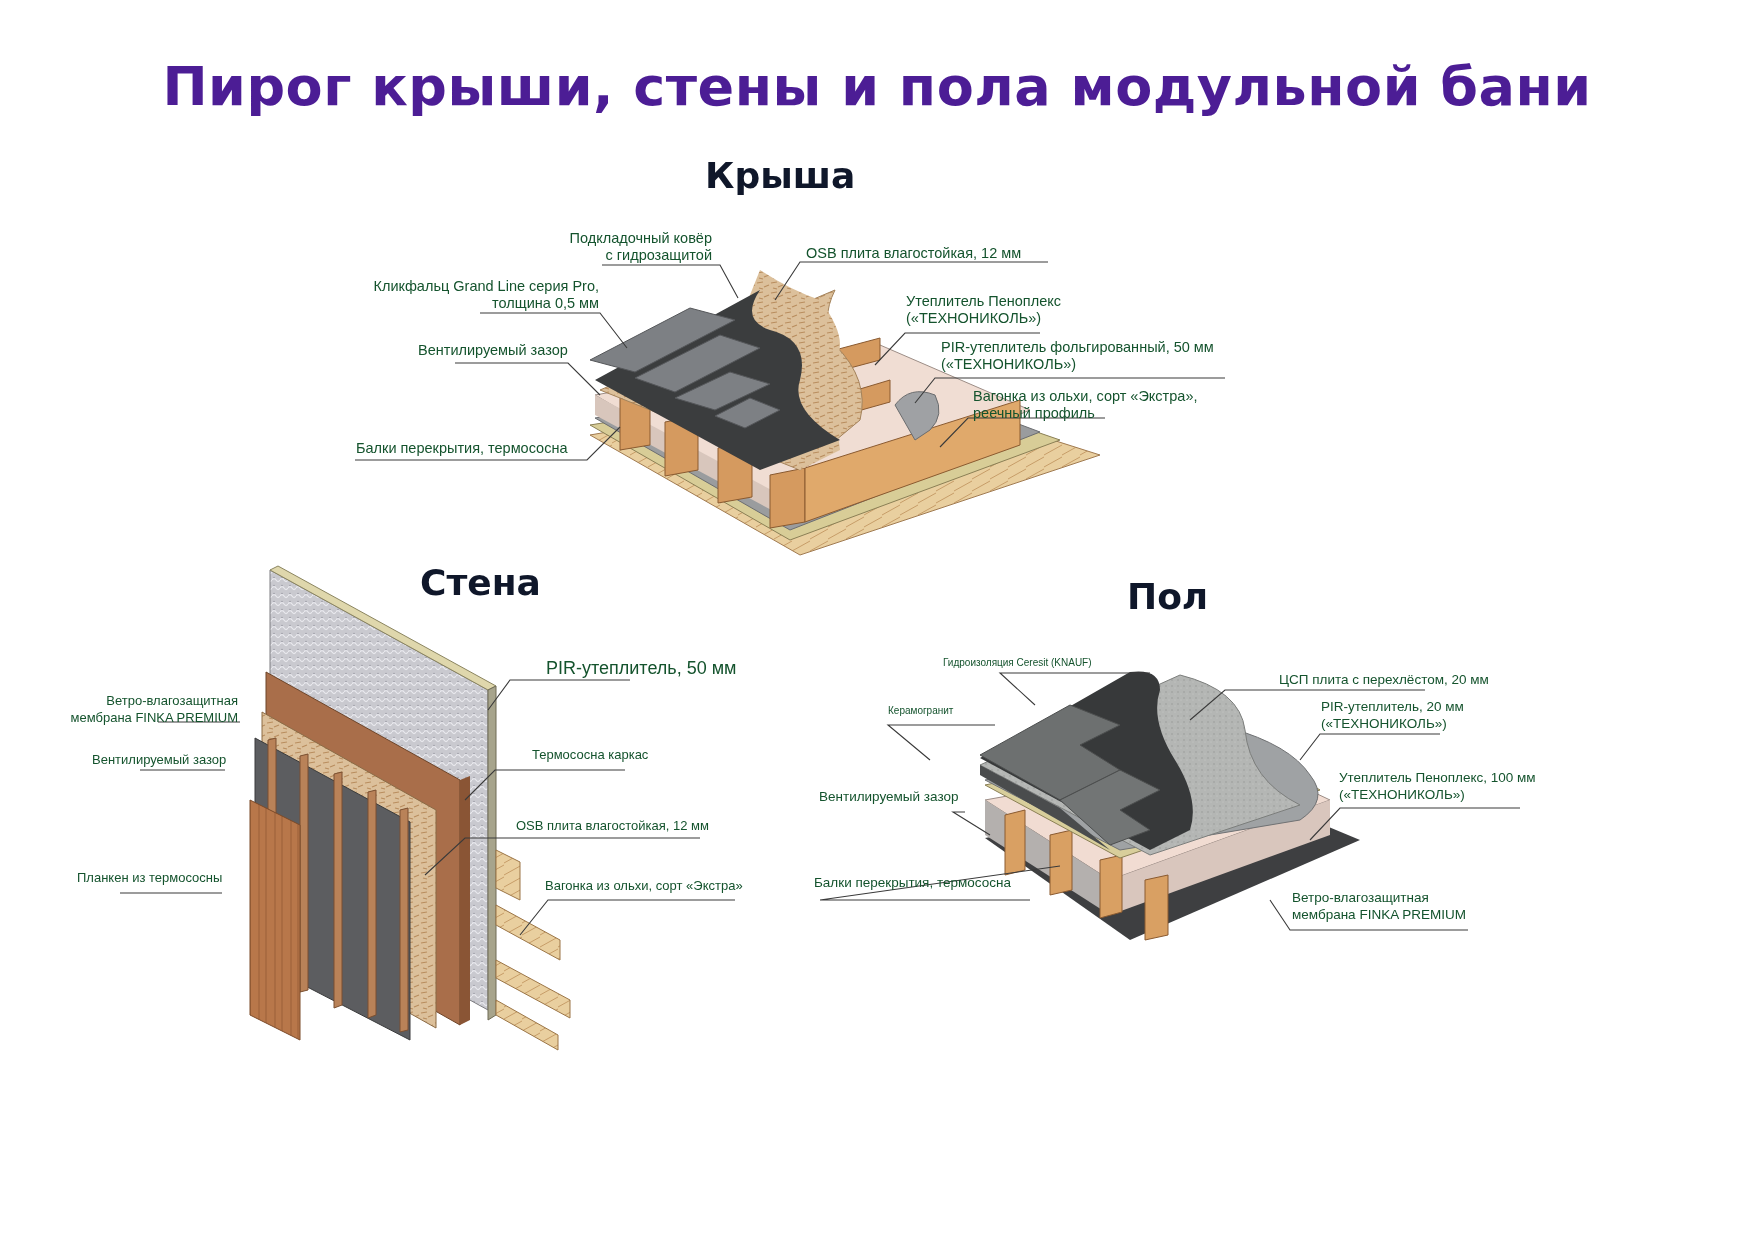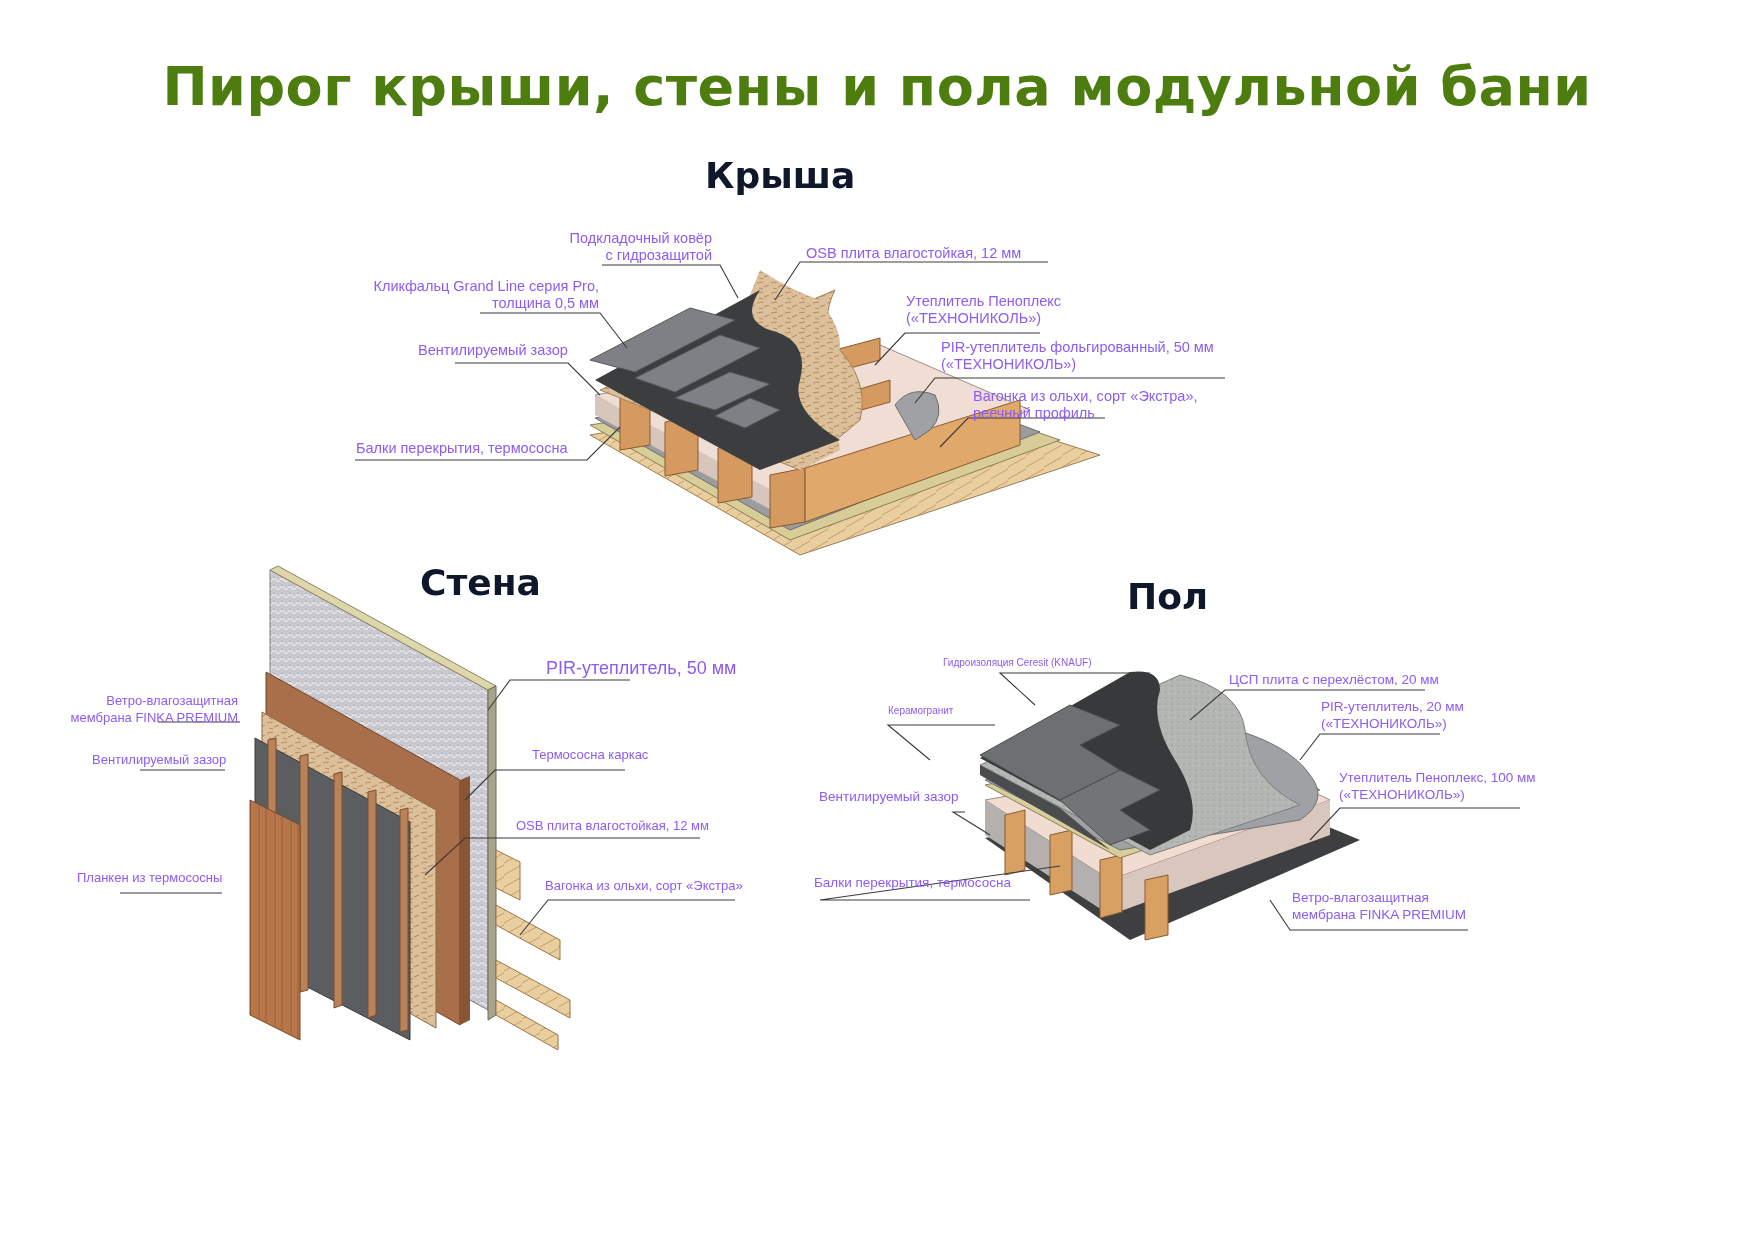--- a/index.html
+++ b/index.html
@@ -1,19 +1,19 @@
 <!DOCTYPE html>
 <html><head>
 <meta charset="utf-8">
 <style>
   html,body{margin:0;padding:0;background:#ffffff;}
   body{width:1754px;height:1240px;position:relative;overflow:hidden;font-family:"Liberation Sans","DejaVu Sans",sans-serif;color:#2b2b2b;}
-  .title{position:absolute;left:0;top:55px;width:1754px;text-align:center;font-family:"DejaVu Sans",sans-serif;font-weight:bold;font-size:54px;color:#4d7c0f;letter-spacing:0.5px;}
+  .title{position:absolute;left:0;top:55px;width:1754px;text-align:center;font-family:"DejaVu Sans",sans-serif;font-weight:bold;font-size:54px;color:#4c1d95;letter-spacing:0.5px;}
   .section-title{position:absolute;font-family:"DejaVu Sans",sans-serif;font-weight:bold;font-size:36px;color:#0f172a;}
-  .label{position:absolute;font-size:14.5px;line-height:17px;color:#8b5cf6;white-space:nowrap;}
+  .label{position:absolute;font-size:14.5px;line-height:17px;color:#14532d;white-space:nowrap;}
   .label.right{text-align:right;}
   svg.diagram{position:absolute;left:0;top:0;}
   .leader{stroke:#3a3a3a;stroke-width:1.1;fill:none;}
 </style>
 </head>
 <body>
 
 <div class="title">Пирог крыши, стены и пола модульной бани</div>
 
 <div class="section-title" style="left:705px;top:155px;">Крыша</div>
@@ -201,21 +201,21 @@
 <div class="label" style="left:77px;top:869px;font-size:13px;">Планкен из термососны</div>
 <div class="label" style="left:514px;top:660px;font-size:18px;margin-left:32px;">PIR-утеплитель, 50 мм</div>
 <div class="label" style="left:508px;top:746px;font-size:13px;margin-left:24px;">Термососна каркас</div>
 <div class="label" style="left:516px;top:817px;font-size:13px;">OSB плита влагостойкая, 12 мм</div>
 <div class="label" style="left:545px;top:877px;font-size:13px;">Вагонка из ольхи, сорт «Экстра»</div>
 
 <div class="label" style="left:943px;top:654px;font-size:10px;">Гидроизоляция Ceresit (KNAUF)</div>
 <div class="label" style="left:888px;top:702px;font-size:10px;">Керамогранит</div>
 <div class="label" style="left:819px;top:788px;font-size:13.5px;">Вентилируемый зазор</div>
 <div class="label" style="left:814px;top:874px;font-size:13.5px;">Балки перекрытия, термососна</div>
-<div class="label" style="left:1229px;top:671px;font-size:13.5px;">ЦСП плита с перехлёстом, 20 мм</div>
+<div class="label" style="left:1279px;top:671px;font-size:13.5px;">ЦСП плита с перехлёстом, 20 мм</div>
 <div class="label" style="left:1321px;top:698px;font-size:13.5px;">
   <div>PIR-утеплитель, 20 мм</div>
   <div>(«ТЕХНОНИКОЛЬ»)</div>
 </div>
 <div class="label" style="left:1339px;top:769px;font-size:13.5px;">
   <div>Утеплитель Пеноплекс, 100 мм</div>
   <div>(«ТЕХНОНИКОЛЬ»)</div>
 </div>
 <div class="label" style="left:1292px;top:889px;font-size:13.5px;">
   <div>Ветро-влагозащитная</div>

